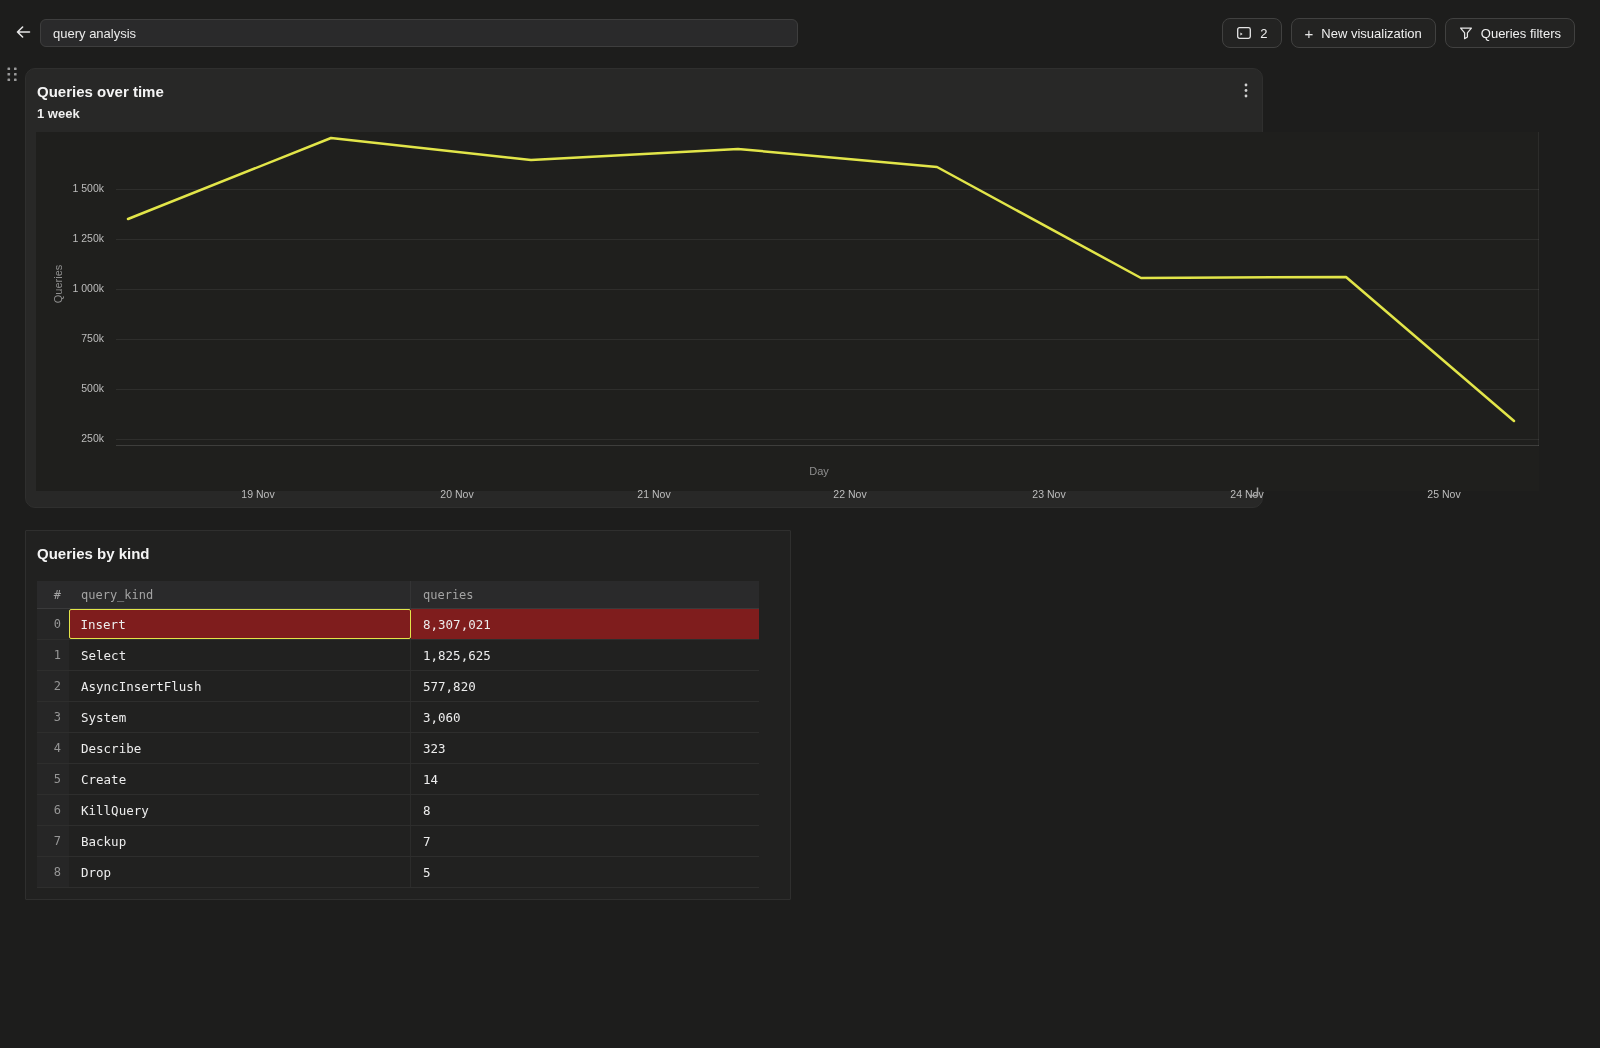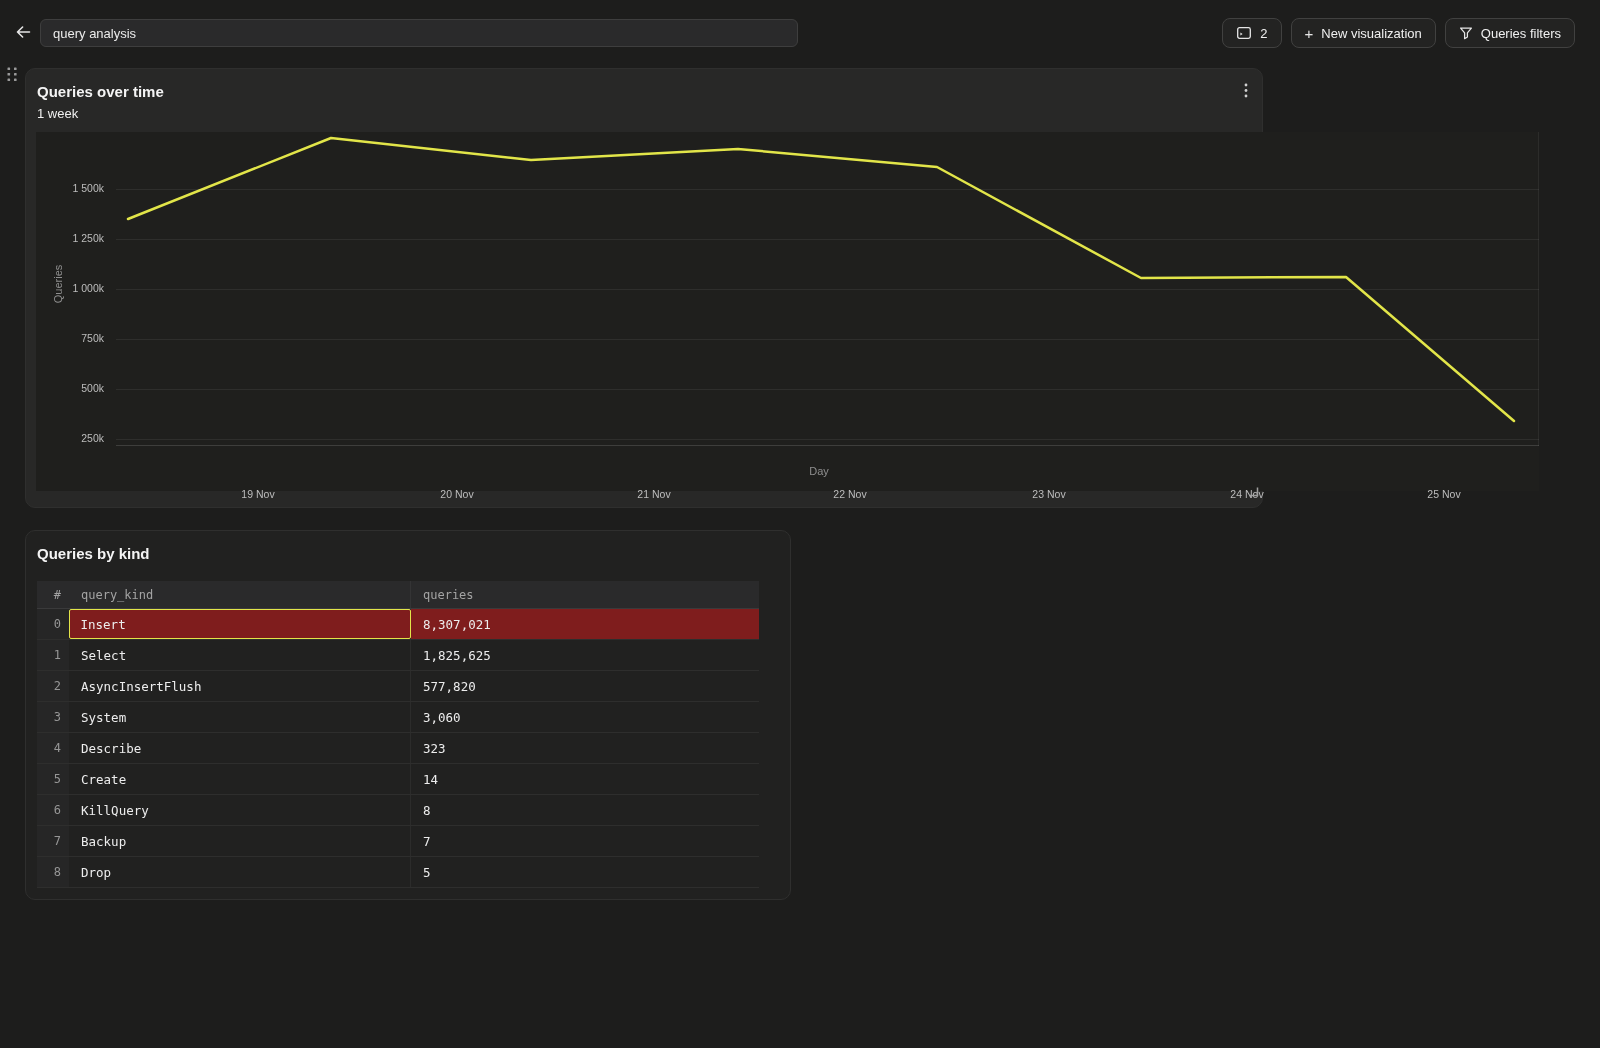--- a/index.html
+++ b/index.html
@@ -27,36 +27,36 @@
   .tb-btn svg { display:block; }
   .plus-glyph { font-size:15px; font-weight:400; color:#e6e6e6; line-height:1; }
   
   .drag-handle { position:absolute; left:6px; top:66px; cursor:grab; }
   .chart-panel {
     position:absolute; left:25px; top:68px; width:1238px; height:440px;
     background:#282827; border:1px solid #2f2f2e; border-radius:10px;
   }
   .panel-title { font-size:15px; font-weight:700; color:#f4f4f4; }
   .chart-head { position:absolute; left:11px; top:14px; }
-  .chart-subtitle { font-size:13px; font-weight:400; color:#f0f0f0; margin-top:6px; }
+  .chart-subtitle { font-size:13px; font-weight:700; color:#f0f0f0; margin-top:6px; }
   .kebab-btn { position:absolute; right:10px; top:10px; background:none; border:none; cursor:pointer; padding:4px; }
   .plot { position:absolute; left:10px; top:63px; width:1503px; height:359px; background:#1f1f1d; }
   .gridline { position:absolute; left:80px; right:0; height:1px; background:rgba(255,255,255,0.07); }
   .x-axis-line { position:absolute; left:80px; right:0; top:313px; height:1px; background:rgba(255,255,255,0.14); }
   .plot-right-line { position:absolute; right:0; top:0; height:314px; width:1px; background:rgba(255,255,255,0.06); }
   .ytick { position:absolute; width:68px; text-align:right; font-size:10.5px; color:#bdbdbd; }
   .xtick { position:absolute; top:316px; width:60px; margin-left:-30px; text-align:center; font-size:10.5px; color:#bdbdbd;margin-top:40px; }
   .axis-name-x { position:absolute; top:333px; left:783px; transform:translateX(-50%); font-size:11px; color:#8f8f8f; }
   .axis-name-y { position:absolute; left:-8px; top:152px; width:60px; text-align:center; transform:translateY(-50%) rotate(-90deg); font-size:11px; color:#8f8f8f; }
   .line-svg { position:absolute; left:0; top:0; }
   .resize-handle { position:absolute; right:3px; bottom:6px; cursor:nwse-resize; }
   
   .table-panel {
     position:absolute; left:25px; top:530px; width:766px; height:370px;
-    background:#212120; border:1px solid #2f2f2e; border-radius:10px;
+    background:#212120; border:1px solid #2f2f2e; border-radius:1px;
   }
   .table-head { position:absolute; left:11px; top:14px; }
   .data-table { position:absolute; left:11px; top:50px; width:722px; font-family:"DejaVu Sans Mono","Liberation Mono", monospace; }
   .t-row { display:flex; height:31px; border-bottom:1px solid rgba(255,255,255,0.06); }
   .t-row.header { height:28px; background:#2a2a2b; border-bottom:1px solid rgba(255,255,255,0.08); }
   .t-row.header .cell { color:#a3a3a3; font-size:12px; }
   .cell { display:flex; align-items:center; font-size:12.5px; color:#ededed; }
   .cell.idx { width:32px; justify-content:flex-end; padding-right:8px; background:#262626; color:#969696; font-size:12px; }
   .t-row.header .cell.idx { background:transparent; }
   .cell.kind { width:342px; padding-left:12px; border-right:1px solid rgba(255,255,255,0.05); }

